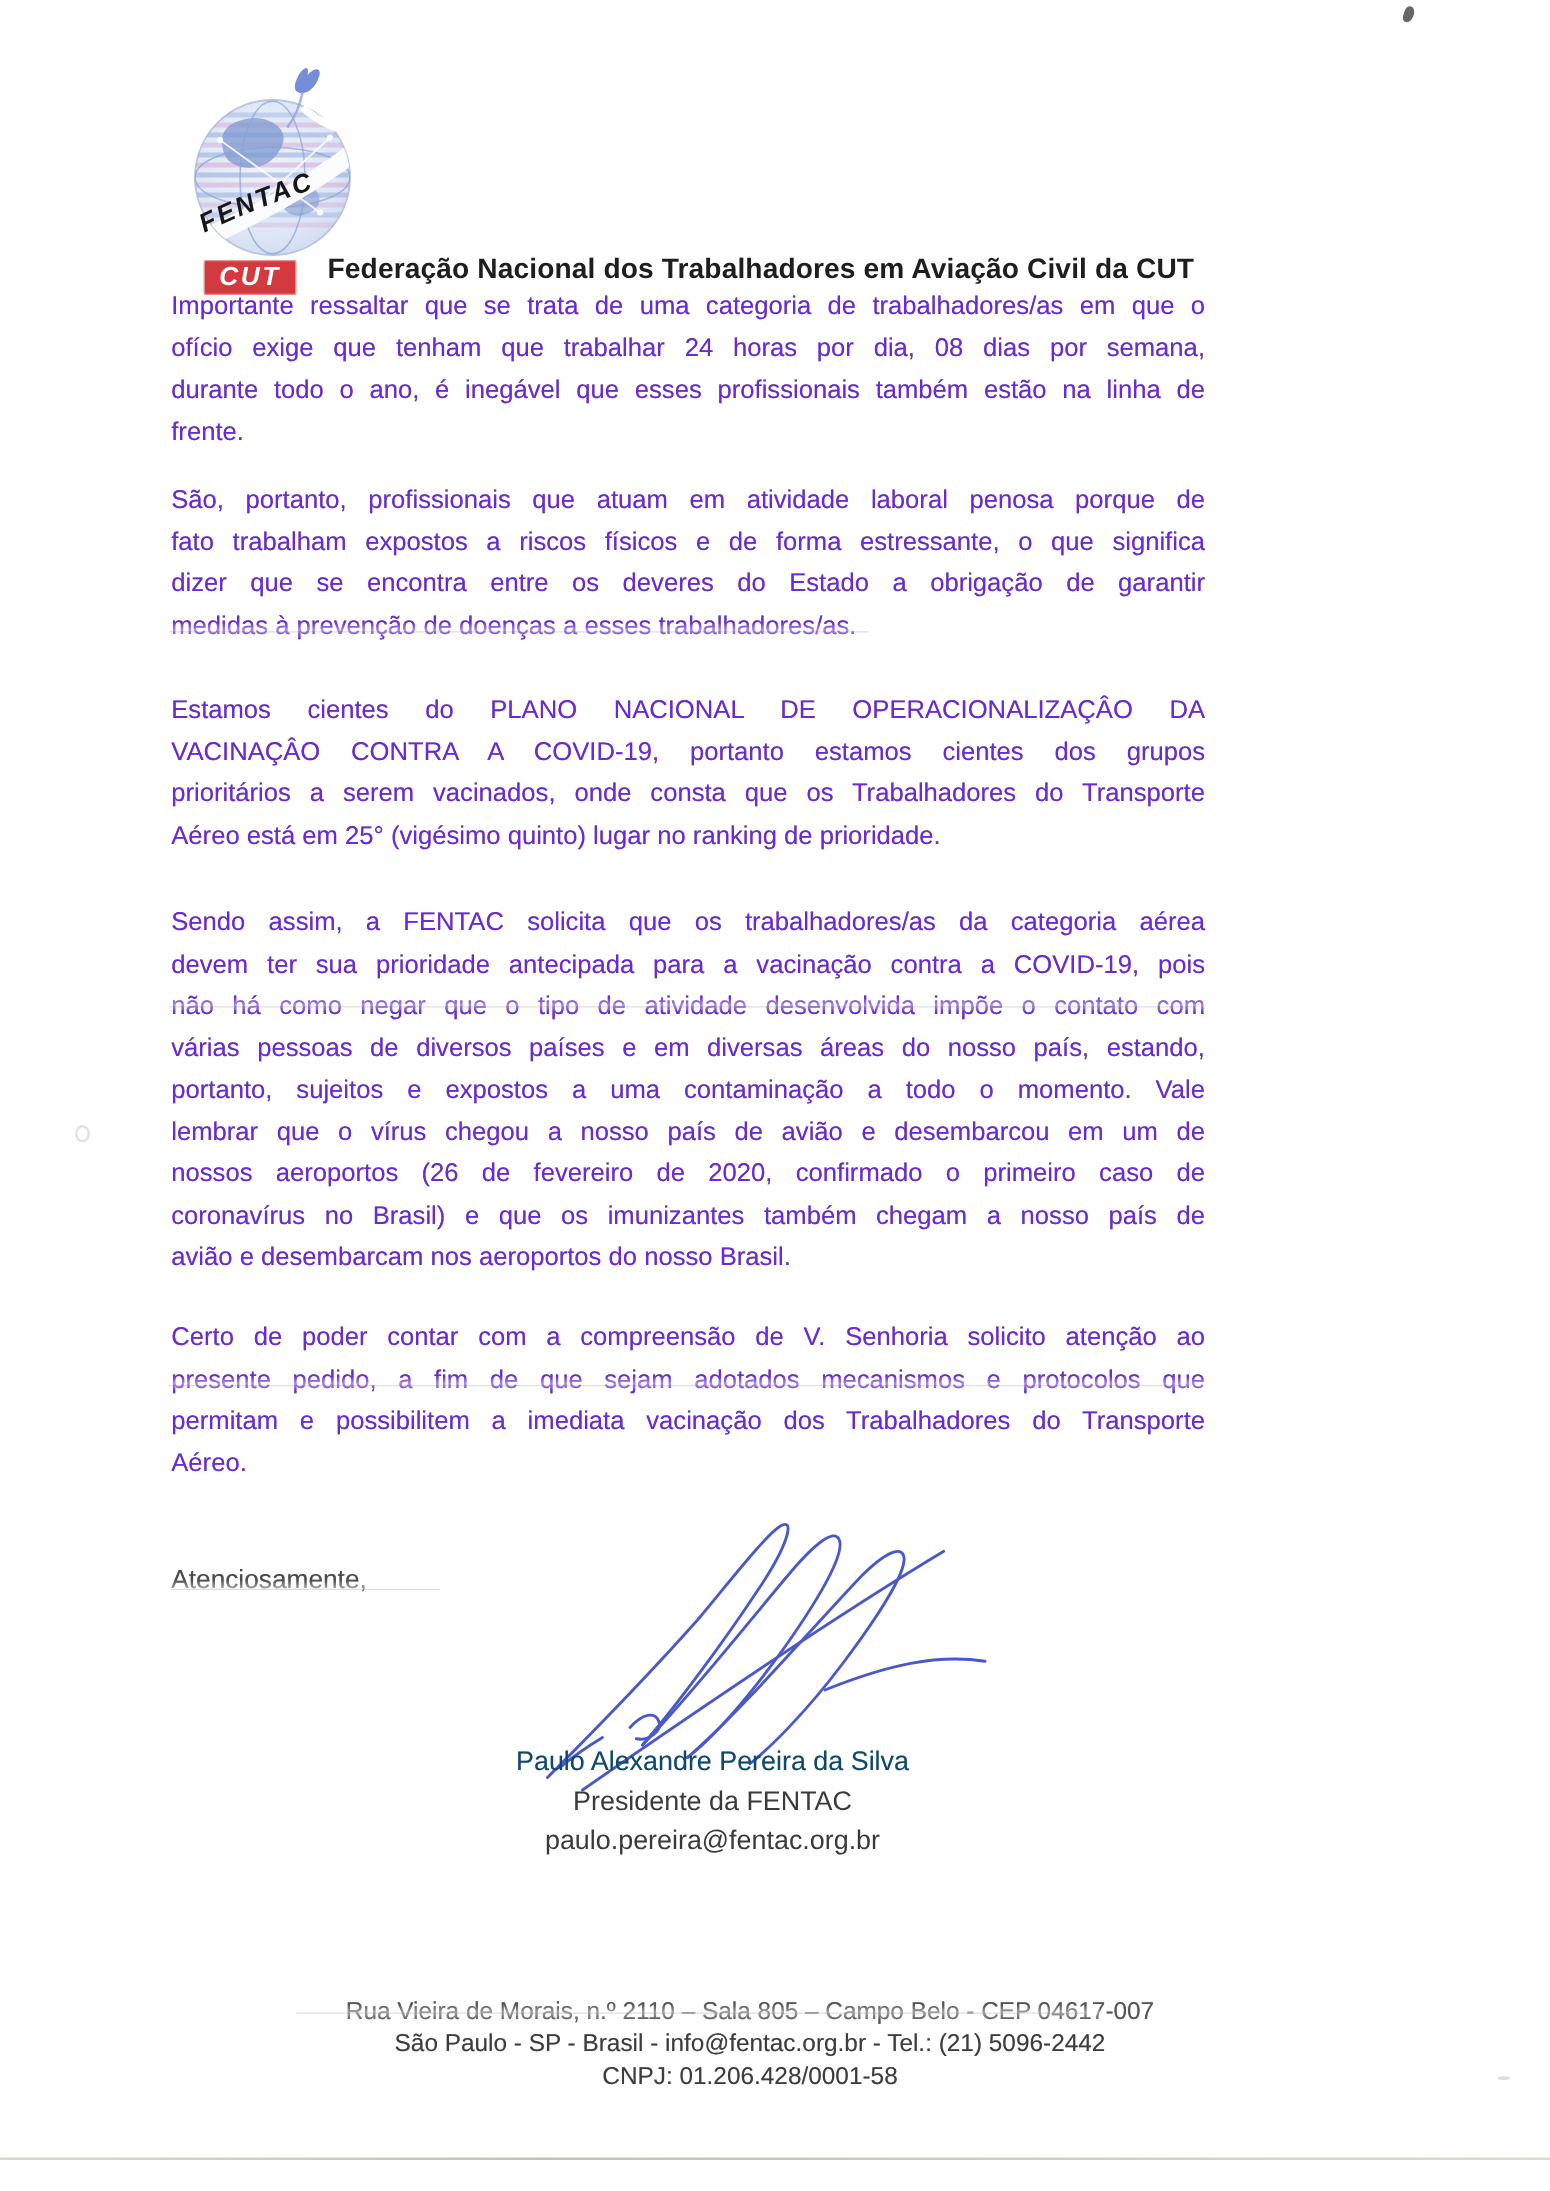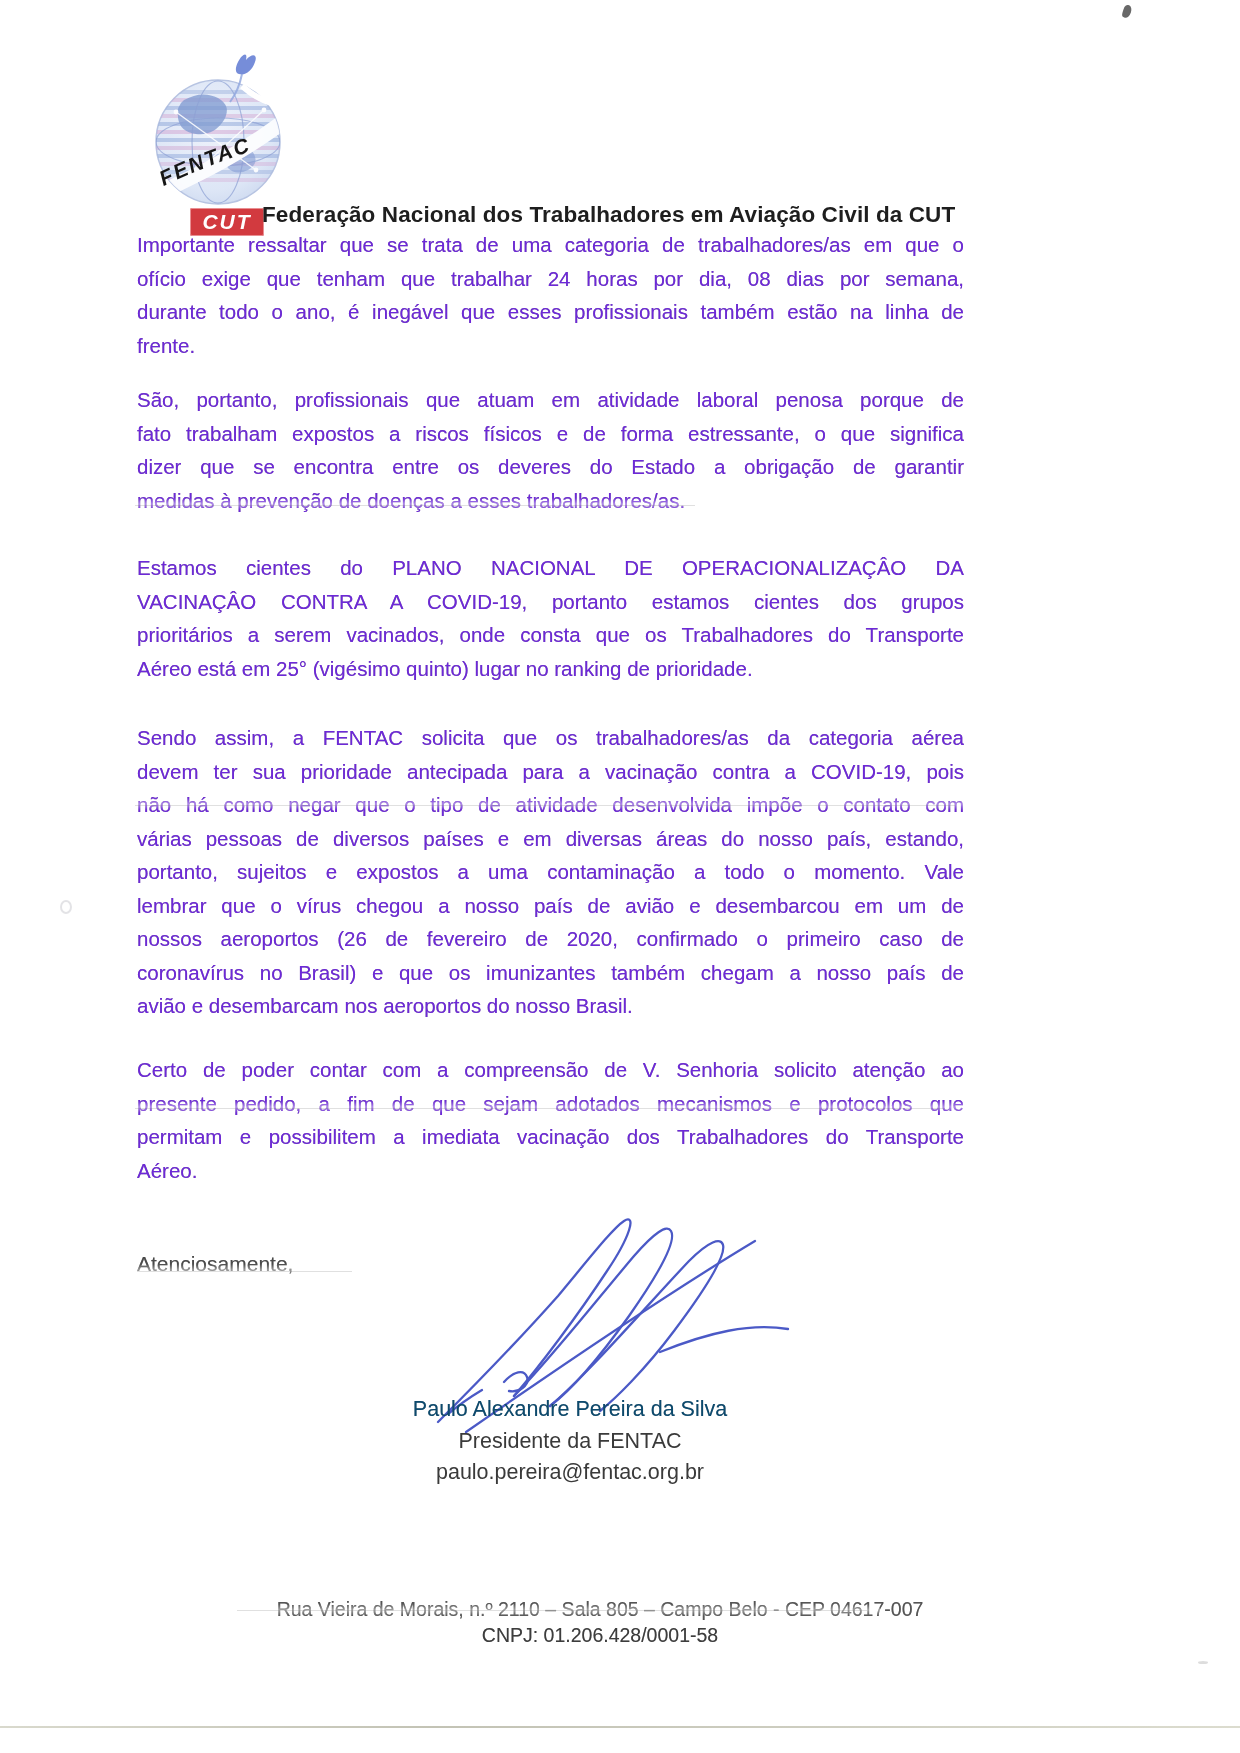--- a/index.html
+++ b/index.html
@@ -6,21 +6,21 @@
   .page{
     position:relative;width:1240px;height:1753px;background:#ffffff;overflow:hidden;
     font-family:"Liberation Sans", sans-serif;color:#323232;
   }
   
   .logo{position:absolute;left:146px;top:52px;width:156px;height:166px;}
   .cut-badge{
     position:absolute;left:163px;top:208px;width:74px;height:28px;
     background:#d23a3f;color:#fff;font-weight:700;font-style:italic;
     font-size:21px;line-height:27px;text-align:center;letter-spacing:2px;
-    border-radius:2px;box-shadow:0 0 0 1px #e98f92 inset;margin-left:27px;
+    border-radius:2px;box-shadow:0 0 0 1px #e98f92 inset;
   }
   .title{
     position:absolute;left:262px;top:202px;width:760px;
     font-size:22.5px;font-weight:700;color:#1e1e1e;letter-spacing:0.1px;white-space:nowrap;
   }
   
   .para{position:absolute;left:137px;width:827px;font-size:20.5px;color:#6d28d9;
         text-shadow:0 0 0.5px rgba(70,70,70,.55);}
   .ln{height:33.5px;line-height:33.5px;text-align:justify;text-align-last:justify;overflow:hidden;}
   .ln.last{text-align:left;text-align-last:left;}
@@ -168,20 +168,21 @@
       <path d="M 40 214 C 52 204 64 196 74 190"></path>
     </g>
   </svg>
 
   <div class="sigline sig-name">Paulo Alexandre Pereira da Silva</div>
   <div class="sigline sig-role">Presidente da FENTAC</div>
   <div class="sigline sig-email">paulo.pereira@fentac.org.br</div>
 
   <div class="footer">
     <div class="f1">Rua Vieira de Morais, n.º 2110 – Sala 805 – Campo Belo - CEP 04617-007</div>
+    <div class="f2">São Paulo - SP - Brasil - info@fentac.org.br - Tel.: (21) 5096-2442</div>
     <div class="f3">CNPJ: 01.206.428/0001-58</div>
   </div>
 
   <div class="streak s1"></div>
   <div class="streak s2"></div>
   <div class="streak s3"></div>
   <div class="streak s4"></div>
   <div class="streak s5"></div>
   <div class="strike k1"></div>
   <div class="strike k2"></div>

